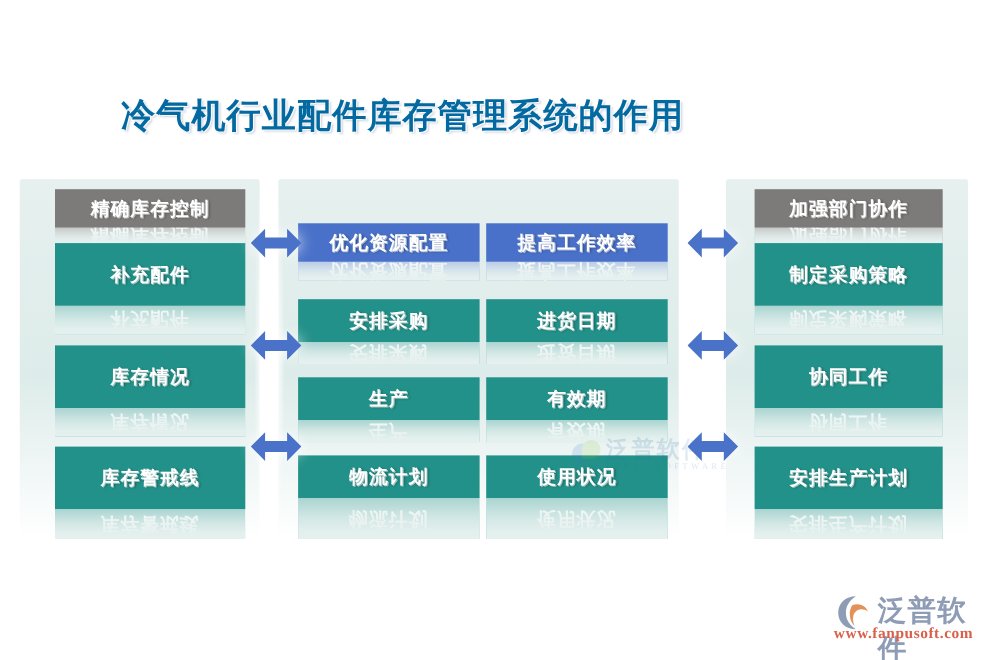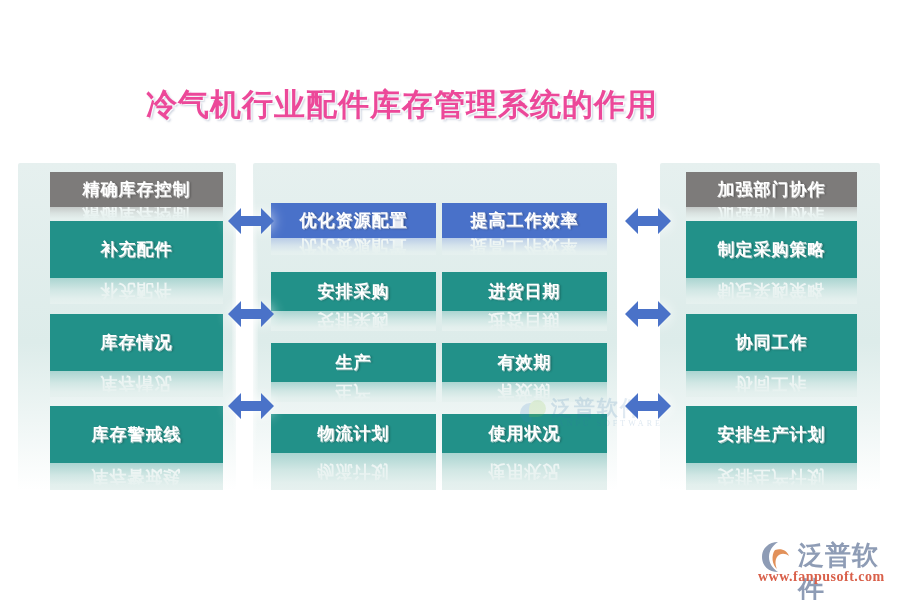--- a/index.html
+++ b/index.html
@@ -12,25 +12,24 @@
   }
   #stage{position:absolute;left:0;top:0;width:900px;height:600px;}
 
   
   .title{
     position:absolute;
     left:0;top:84px;width:732px;
     text-align:center;
     font-size:31px;
     font-weight:bold;
-    color:#ec4899;
+    color:#0369a1;
     letter-spacing:1px;
     text-shadow:1px 1px 0 rgba(255,255,255,.85), 2px 2px 2px rgba(90,110,150,.30);
     font-family:"Liberation Serif","DejaVu Serif",serif;
-    padding-left:36px;
   }
 
   
   .panel{
     position:absolute;
     background:linear-gradient(to bottom,#e6f0ef 0%,#ddecea 55%,rgba(232,243,241,0) 100%);
     border-radius:2px;
   }
   .panel.left  {left:18px; top:163px; width:218px; height:327px;}
   .panel.center{left:253px;top:163px; width:364px; height:327px;}

